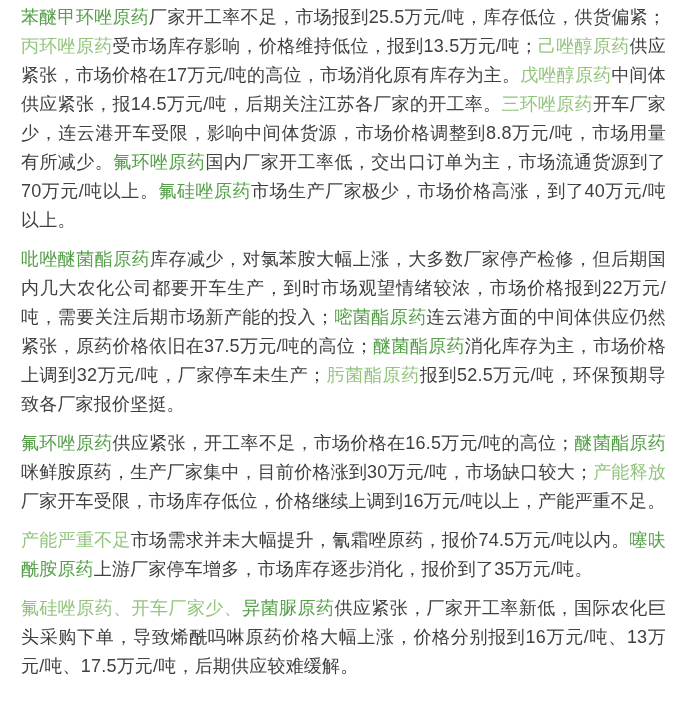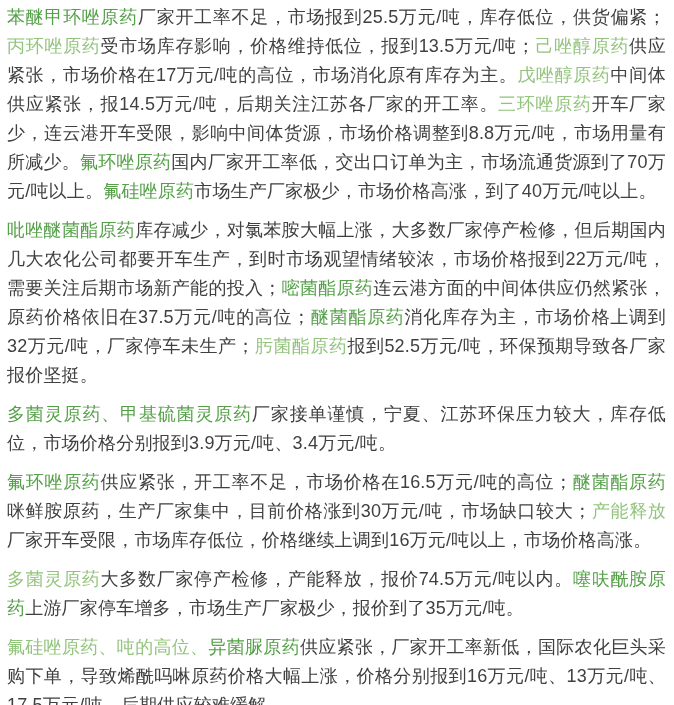--- a/index.html
+++ b/index.html
@@ -17,29 +17,28 @@
     width: 674px;
     padding: 3px 8px 0 7px;
     font-family: "Liberation Sans", "DejaVu Sans", sans-serif;
     font-size: 18px;
     line-height: 29px;
     color: #404040;
     text-align: justify;
     letter-spacing: 0.2px;
   }
   .article p {
-    margin: 0 0 10px 0;
+    margin: 0 0 10px 14px;
   }
   .seg-normal { color: #404040; }
   .seg-green { color: #55a049; }
   .seg-light_green { color: #93c47d; }
 </style>
 </head>
 <body>
 
 <div class="article">
     <p><span class="seg-green">苯醚甲环唑原药</span><span class="seg-normal">厂家开工率不足，市场报到25.5万元/吨，库存低位，供货偏紧；</span><span class="seg-light_green">丙环唑原药</span><span class="seg-normal">受市场库存影响，价格维持低位，报到13.5万元/吨；</span><span class="seg-light_green">己唑醇原药</span><span class="seg-normal">供应紧张，市场价格在17万元/吨的高位，市场消化原有库存为主。</span><span class="seg-light_green">戊唑醇原药</span><span class="seg-normal">中间体供应紧张，报14.5万元/吨，后期关注江苏各厂家的开工率。</span><span class="seg-light_green">三环唑原药</span><span class="seg-normal">开车厂家少，连云港开车受限，影响中间体货源，市场价格调整到8.8万元/吨，市场用量有所减少。</span><span class="seg-green">氟环唑原药</span><span class="seg-normal">国内厂家开工率低，交出口订单为主，市场流通货源到了70万元/吨以上。</span><span class="seg-green">氟硅唑原药</span><span class="seg-normal">市场生产厂家极少，市场价格高涨，到了40万元/吨以上。</span></p>
     <p><span class="seg-green">吡唑醚菌酯原药</span><span class="seg-normal">库存减少，对氯苯胺大幅上涨，大多数厂家停产检修，但后期国内几大农化公司都要开车生产，到时市场观望情绪较浓，市场价格报到22万元/吨，需要关注后期市场新产能的投入；</span><span class="seg-green">嘧菌酯原药</span><span class="seg-normal">连云港方面的中间体供应仍然紧张，原药价格依旧在37.5万元/吨的高位；</span><span class="seg-green">醚菌酯原药</span><span class="seg-normal">消化库存为主，市场价格上调到32万元/吨，厂家停车未生产；</span><span class="seg-light_green">肟菌酯原药</span><span class="seg-normal">报到52.5万元/吨，环保预期导致各厂家报价坚挺。</span></p>
-    <p><span class="seg-green">多菌灵原药、甲基硫菌灵原药</span><span class="seg-normal">厂家接单谨慎，宁夏、江苏环保压力较大，库存低位，市场价格分别报到3.9万元/吨、3.4万元/吨。</span></p>
-    <p><span class="seg-green">氟环唑原药</span><span class="seg-normal">供应紧张，开工率不足，市场价格在16.5万元/吨的高位；</span><span class="seg-green">醚菌酯原药</span><span class="seg-normal">咪鲜胺原药，生产厂家集中，目前价格涨到30万元/吨，市场缺口较大；</span><span class="seg-light_green">产能释放</span><span class="seg-normal">厂家开车受限，市场库存低位，价格继续上调到16万元/吨以上，市场价格高涨。</span></p>
-    <p><span class="seg-light_green">多菌灵原药</span><span class="seg-normal">大多数厂家停产检修，产能释放，报价74.5万元/吨以内。</span><span class="seg-green">噻呋酰胺原药</span><span class="seg-normal">上游厂家停车增多，市场生产厂家极少，报价到了35万元/吨。</span></p>
-    <p><span class="seg-light_green">氟硅唑原药、</span><span class="seg-light_green">吨的高位、</span><span class="seg-green">异菌脲原药</span><span class="seg-normal">供应紧张，厂家开工率新低，国际农化巨头采购下单，导致烯酰吗啉原药价格大幅上涨，价格分别报到16万元/吨、13万元/吨、17.5万元/吨，后期供应较难缓解。</span></p>
+    <p><span class="seg-green">氟环唑原药</span><span class="seg-normal">供应紧张，开工率不足，市场价格在16.5万元/吨的高位；</span><span class="seg-green">醚菌酯原药</span><span class="seg-normal">咪鲜胺原药，生产厂家集中，目前价格涨到30万元/吨，市场缺口较大；</span><span class="seg-light_green">产能释放</span><span class="seg-normal">厂家开车受限，市场库存低位，价格继续上调到16万元/吨以上，产能严重不足。</span></p>
+    <p><span class="seg-light_green">产能严重不足</span><span class="seg-normal">市场需求并未大幅提升，氰霜唑原药，报价74.5万元/吨以内。</span><span class="seg-green">噻呋酰胺原药</span><span class="seg-normal">上游厂家停车增多，市场库存逐步消化，报价到了35万元/吨。</span></p>
+    <p><span class="seg-light_green">氟硅唑原药、</span><span class="seg-light_green">开车厂家少、</span><span class="seg-green">异菌脲原药</span><span class="seg-normal">供应紧张，厂家开工率新低，国际农化巨头采购下单，导致烯酰吗啉原药价格大幅上涨，价格分别报到16万元/吨、13万元/吨、17.5万元/吨，后期供应较难缓解。</span></p>
   </div>
 
 </body></html>

